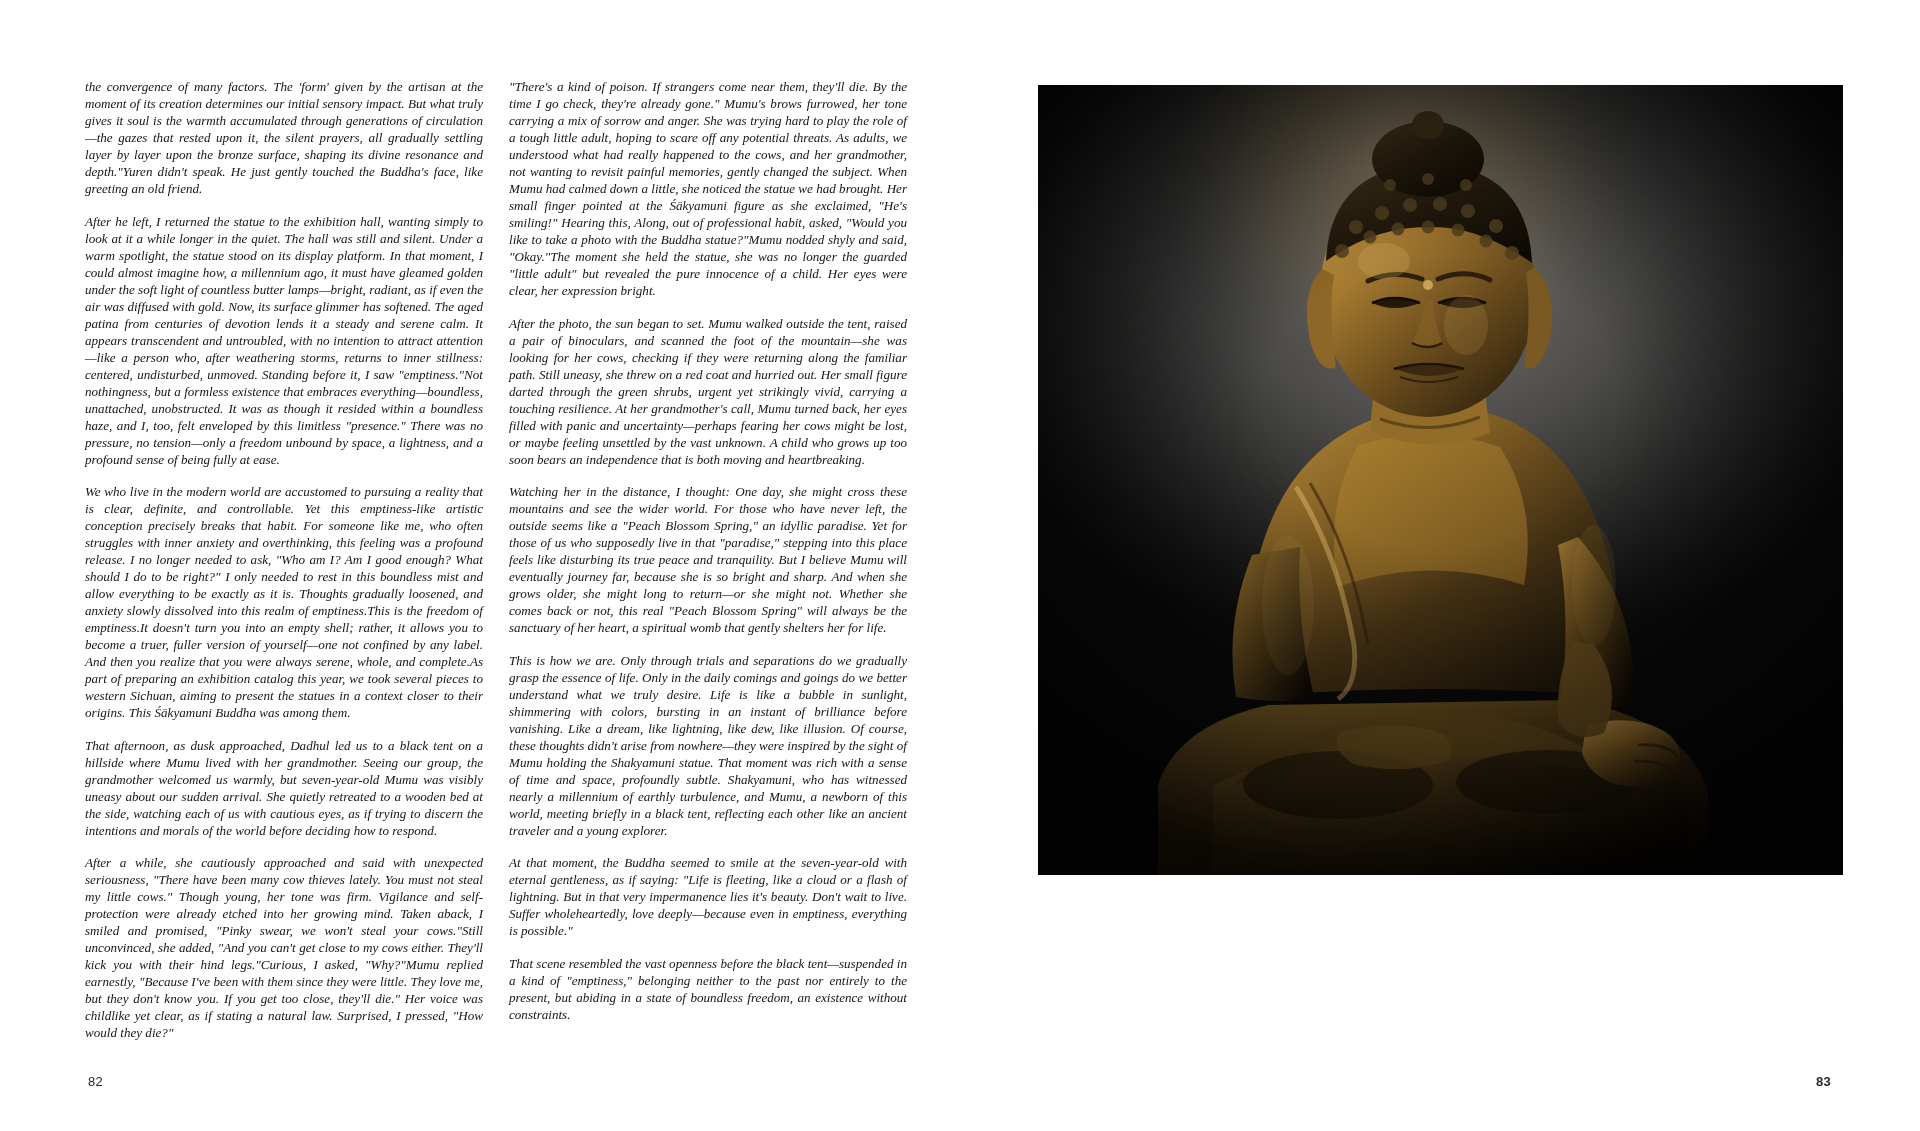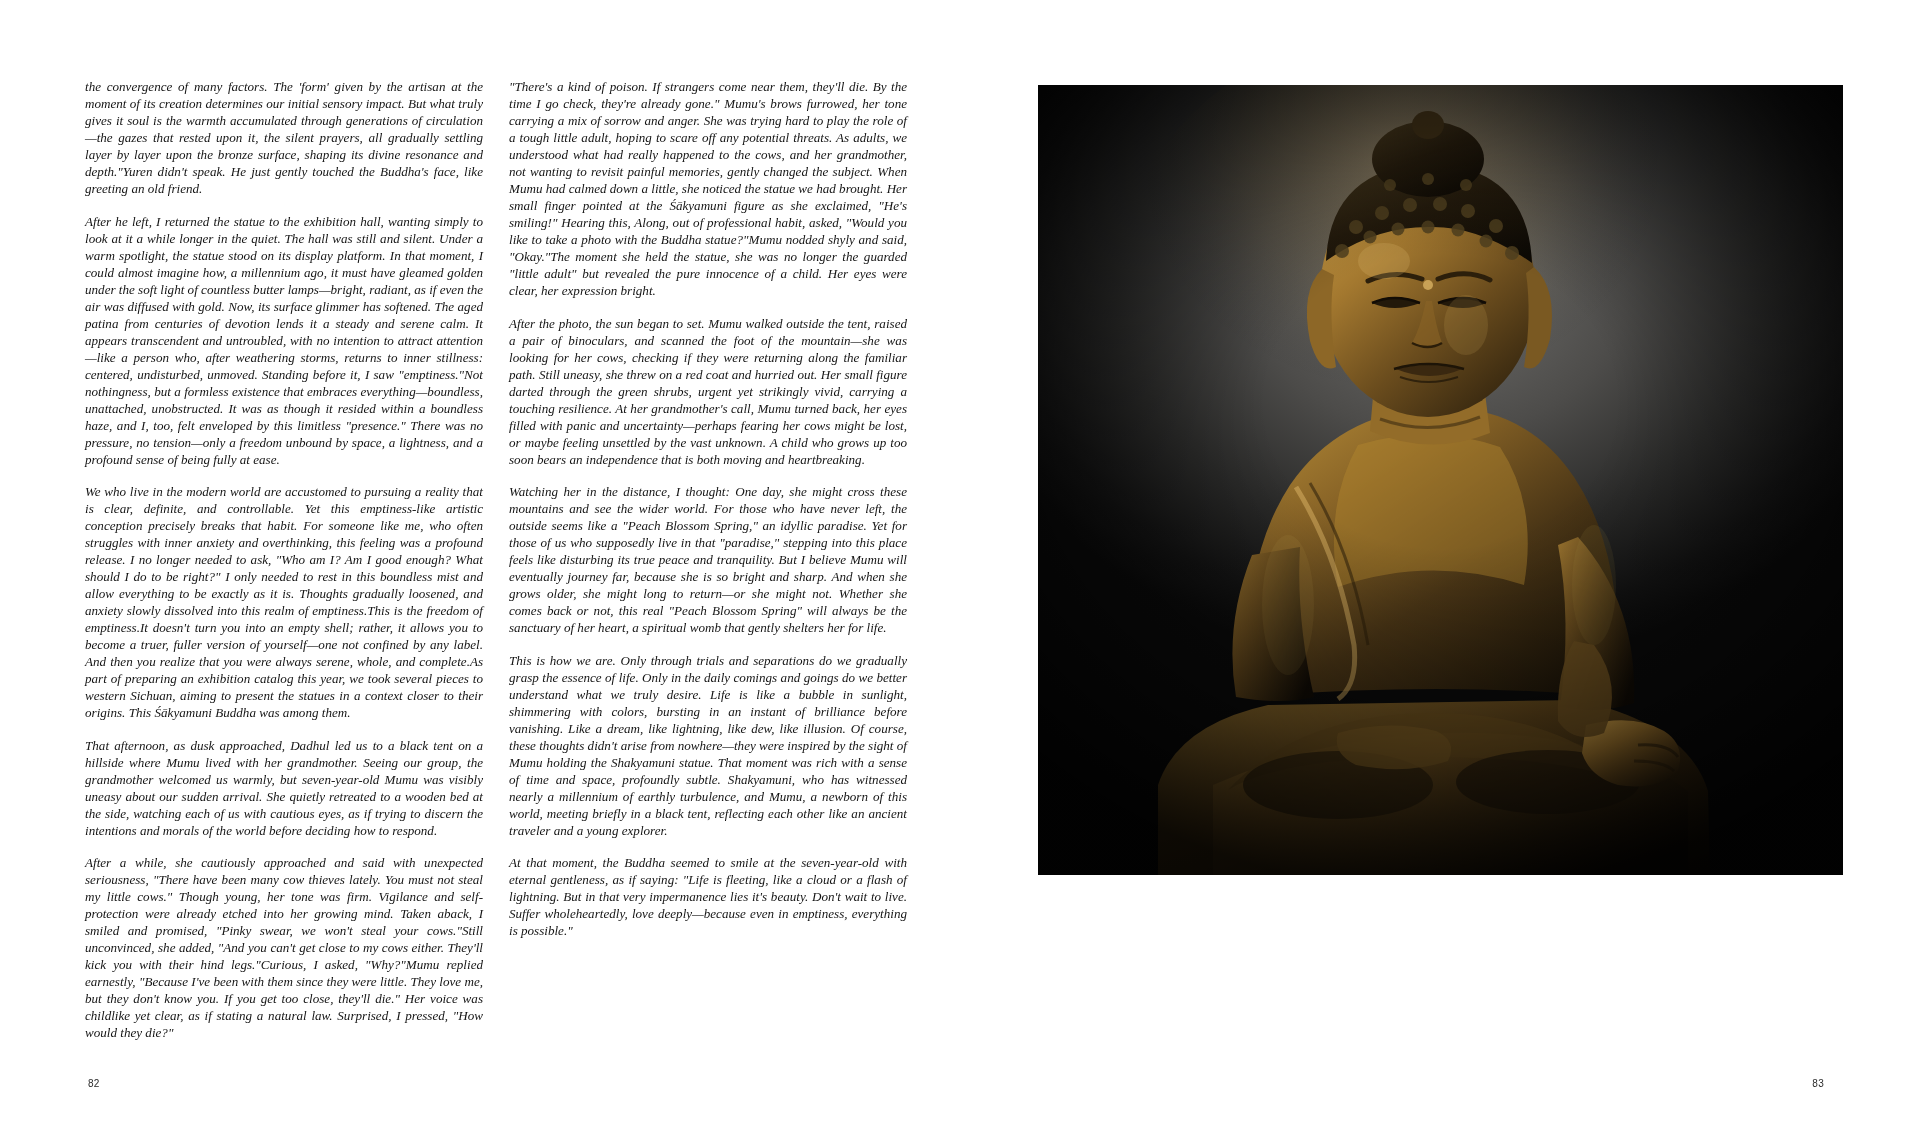--- a/index.html
+++ b/index.html
@@ -41,27 +41,27 @@
     margin:0 0 15.5px 0;
     hyphens:manual;
     font-family:Liberation Serif, serif;
     -webkit-hyphens:manual;
   }
   .para:last-child{margin-bottom:2px;}
   .folio{
     position:absolute;
     bottom:42px;
     font-style:normal;
-    font-size:10px;
+    font-size:13px;
     letter-spacing:.3px;
     color:#2a2a2a;
     font-family:"Liberation Sans","DejaVu Sans",sans-serif;
   }
   .folio-left{left:88px;}
-  .folio-right{right:96px;}
+  .folio-right{right:89px;font-weight:bold;}
 
   
   .page-right{
     position:relative;
     width:960px;height:1131px;
     background:#ffffff;
     box-sizing:border-box;
   }
   .photo-frame{
     position:absolute;
@@ -103,20 +103,21 @@
         <p class="para">That afternoon, as dusk approached, Dadhul led us to a black tent on a hillside where Mumu lived with her grandmother. Seeing our group, the grandmother welcomed us warmly, but seven-year-old Mumu was visibly uneasy about our sudden arrival. She quietly retreated to a wooden bed at the side, watching each of us with cautious eyes, as if trying to discern the intentions and morals of the world before deciding how to respond.</p>
         <p class="para">After a while, she cautiously approached and said with unexpected seriousness, "There have been many cow thieves lately. You must not steal my little cows." Though young, her tone was firm. Vigilance and self-protection were already etched into her growing mind. Taken aback, I smiled and promised, "Pinky swear, we won't steal your cows."Still unconvinced, she added, "And you can't get close to my cows either. They'll kick you with their hind legs."Curious, I asked, "Why?"Mumu replied earnestly, "Because I've been with them since they were little. They love me, but they don't know you. If you get too close, they'll die." Her voice was childlike yet clear, as if stating a natural law. Surprised, I pressed, "How would they die?"</p>
       </div>
 
       <div class="col">
         <p class="para">"There's a kind of poison. If strangers come near them, they'll die. By the time I go check, they're already gone." Mumu's brows furrowed, her tone carrying a mix of sorrow and anger. She was trying hard to play the role of a tough little adult, hoping to scare off any potential threats. As adults, we understood what had really happened to the cows, and her grandmother, not wanting to revisit painful memories, gently changed the subject. When Mumu had calmed down a little, she noticed the statue we had brought. Her small finger pointed at the Śākyamuni figure as she exclaimed, "He's smiling!" Hearing this, Along, out of professional habit, asked, "Would you like to take a photo with the Buddha statue?"Mumu nodded shyly and said, "Okay."The moment she held the statue, she was no longer the guarded "little adult" but revealed the pure innocence of a child. Her eyes were clear, her expression bright.</p>
         <p class="para">After the photo, the sun began to set. Mumu walked outside the tent, raised a pair of binoculars, and scanned the foot of the mountain—she was looking for her cows, checking if they were returning along the familiar path. Still uneasy, she threw on a red coat and hurried out. Her small figure darted through the green shrubs, urgent yet strikingly vivid, carrying a touching resilience. At her grandmother's call, Mumu turned back, her eyes filled with panic and uncertainty—perhaps fearing her cows might be lost, or maybe feeling unsettled by the vast unknown. A child who grows up too soon bears an independence that is both moving and heartbreaking.</p>
         <p class="para">Watching her in the distance, I thought: One day, she might cross these mountains and see the wider world. For those who have never left, the outside seems like a "Peach Blossom Spring," an idyllic paradise. Yet for those of us who supposedly live in that "paradise," stepping into this place feels like disturbing its true peace and tranquility. But I believe Mumu will eventually journey far, because she is so bright and sharp.  And when she grows older, she might long to return—or she might not. Whether she comes back or not, this real "Peach Blossom Spring" will always be the sanctuary of her heart, a spiritual womb that gently shelters her for life.</p>
         <p class="para">This is how we are. Only through trials and separations do we gradually grasp the essence of life. Only in the daily comings and goings do we better understand what we truly desire. Life is like a bubble in sunlight, shimmering with colors, bursting in an instant of brilliance before vanishing. Like a dream, like lightning, like dew, like illusion. Of course, these thoughts didn't arise from nowhere—they were inspired by the sight of Mumu holding the Shakyamuni statue. That moment was rich with a sense of time and space, profoundly subtle. Shakyamuni, who has witnessed nearly a millennium of earthly turbulence, and Mumu, a newborn of this world, meeting briefly in a black tent, reflecting each other like an ancient traveler and a young explorer.</p>
         <p class="para">At that moment, the Buddha seemed to smile at the seven-year-old with eternal gentleness, as if saying: "Life is fleeting, like a cloud or a flash of lightning. But in that very impermanence lies it's beauty. Don't wait to live. Suffer wholeheartedly, love deeply—because even in emptiness, everything is possible."</p>
+        <p class="para">That scene resembled the vast openness before the black tent—suspended in a kind of "emptiness," belonging neither to the past nor entirely to the present, but abiding in a state of boundless freedom, an existence without constraints.</p>
       </div>
 
     </div>
 
     <div class="folio folio-left">82</div>
   </div>
 
   <div class="page-right">
 
     <div class="photo-frame">

